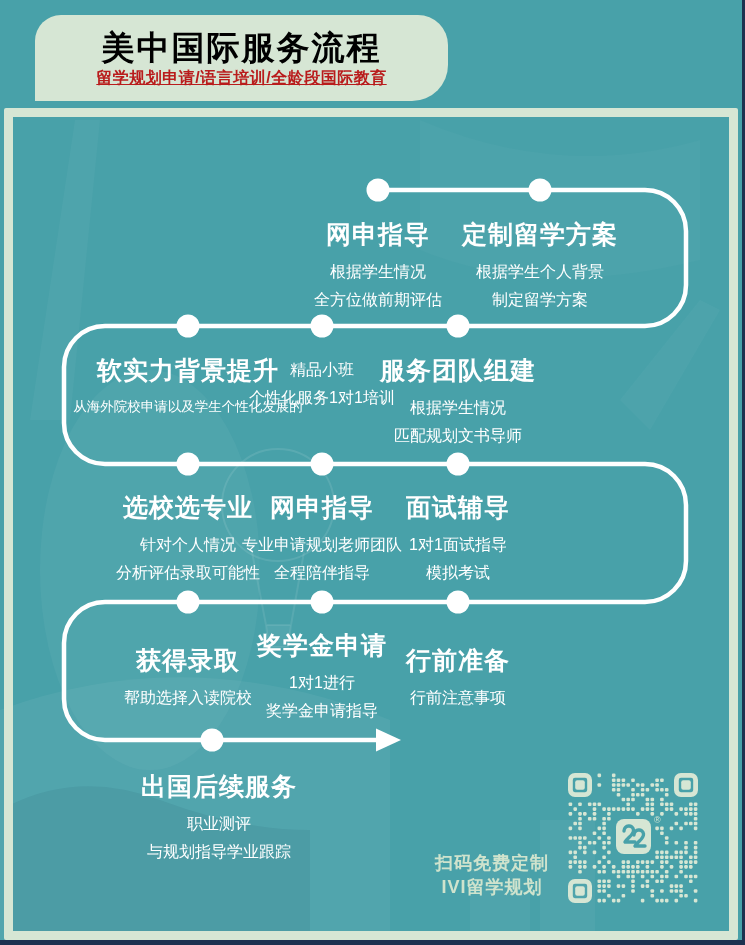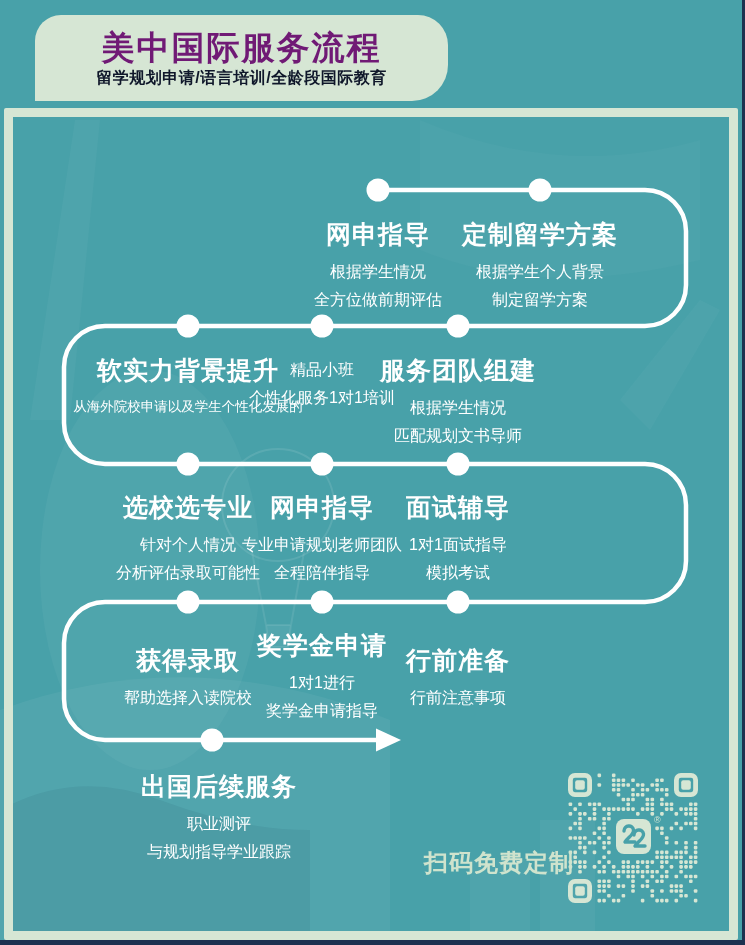--- a/index.html
+++ b/index.html
@@ -14,24 +14,24 @@
   .decor{position:absolute;left:0;top:0;width:745px;height:945px;}
   
   .header-card{
     position:absolute;left:35px;top:15px;width:413px;height:86px;
     background:#d6e6d4;
     border-radius:26px 30px 36px 0;
     display:flex;flex-direction:column;align-items:center;justify-content:center;
     gap:6px;
   }
   .header-card .title{
-    color:#701a75;font-size:33px;font-weight:bold;letter-spacing:2px;line-height:1;
+    color:#000000;font-size:33px;font-weight:bold;letter-spacing:2px;line-height:1;
   }
   .header-card .subtitle{
-    color:#0f172a;font-size:16px;font-weight:bold;letter-spacing:0.5px;line-height:1;
+    color:#b91c1c;font-size:16px;font-weight:bold;letter-spacing:0.5px;line-height:1;text-decoration:underline;
   }
   
   .frame{
     position:absolute;left:4px;top:108px;width:716px;height:814px;
     border:9px solid #d6e6d4;border-radius:2px;
     pointer-events:none;
   }
   
   .flow{position:absolute;left:0;top:0;width:745px;height:945px;}
   
@@ -44,21 +44,21 @@
     white-space:nowrap;line-height:1.15;
   }
   .step .step-desc{font-size:16px;line-height:28px;font-weight:500;}
   .step .step-desc div{white-space:nowrap;}
   .step.small-desc .step-desc{font-size:13.5px;line-height:26px;}
   
   .qr-wrap{position:absolute;left:568px;top:773px;width:130px;height:130px;}
   .qr-caption{
     position:absolute;left:424px;top:851px;width:136px;
     text-align:center;color:#cfe3cd;font-weight:bold;
-    font-size:24px;line-height:24px;letter-spacing:1px;white-space:nowrap;
+    font-size:18px;line-height:24px;letter-spacing:1px;white-space:nowrap;
   }
   
   .edge-bottom{position:absolute;left:0;bottom:0;width:745px;height:5px;background:#1d3150;}
   .edge-right{position:absolute;right:0;top:0;width:3px;height:945px;background:#1d3150;}
 </style>
 </head>
 <body>
 
 <div class="page">
 
@@ -458,17 +458,18 @@
         <rect x="48" y="46" width="35" height="35" rx="8" fill="#d6e6d4"></rect>
         <path d="M56,58 c0,-6 9,-7 9.5,-1 c0.4,4.5 -5,7 -8.5,12 h10" fill="none" stroke="#48a1a9" stroke-width="3.4" stroke-linecap="round" stroke-linejoin="round"></path>
         <path d="M66,62 c0,-6 9,-7 9.5,-1 c0.4,4.5 -5,7 -8.5,12 h10" fill="none" stroke="#48a1a9" stroke-width="3.4" stroke-linecap="round" stroke-linejoin="round"></path>
         <text x="86" y="50" font-size="9" fill="#d6e6d4" font-family="Liberation Sans, DejaVu Sans, sans-serif">®</text>
       </g>
     </svg>
   </div>
 
   <div class="qr-caption">
     <div>扫码免费定制</div>
+    <div>IVI留学规划</div>
   </div>
 
   <div class="edge-bottom"></div>
   <div class="edge-right"></div>
 </div>
 
 </body></html>

